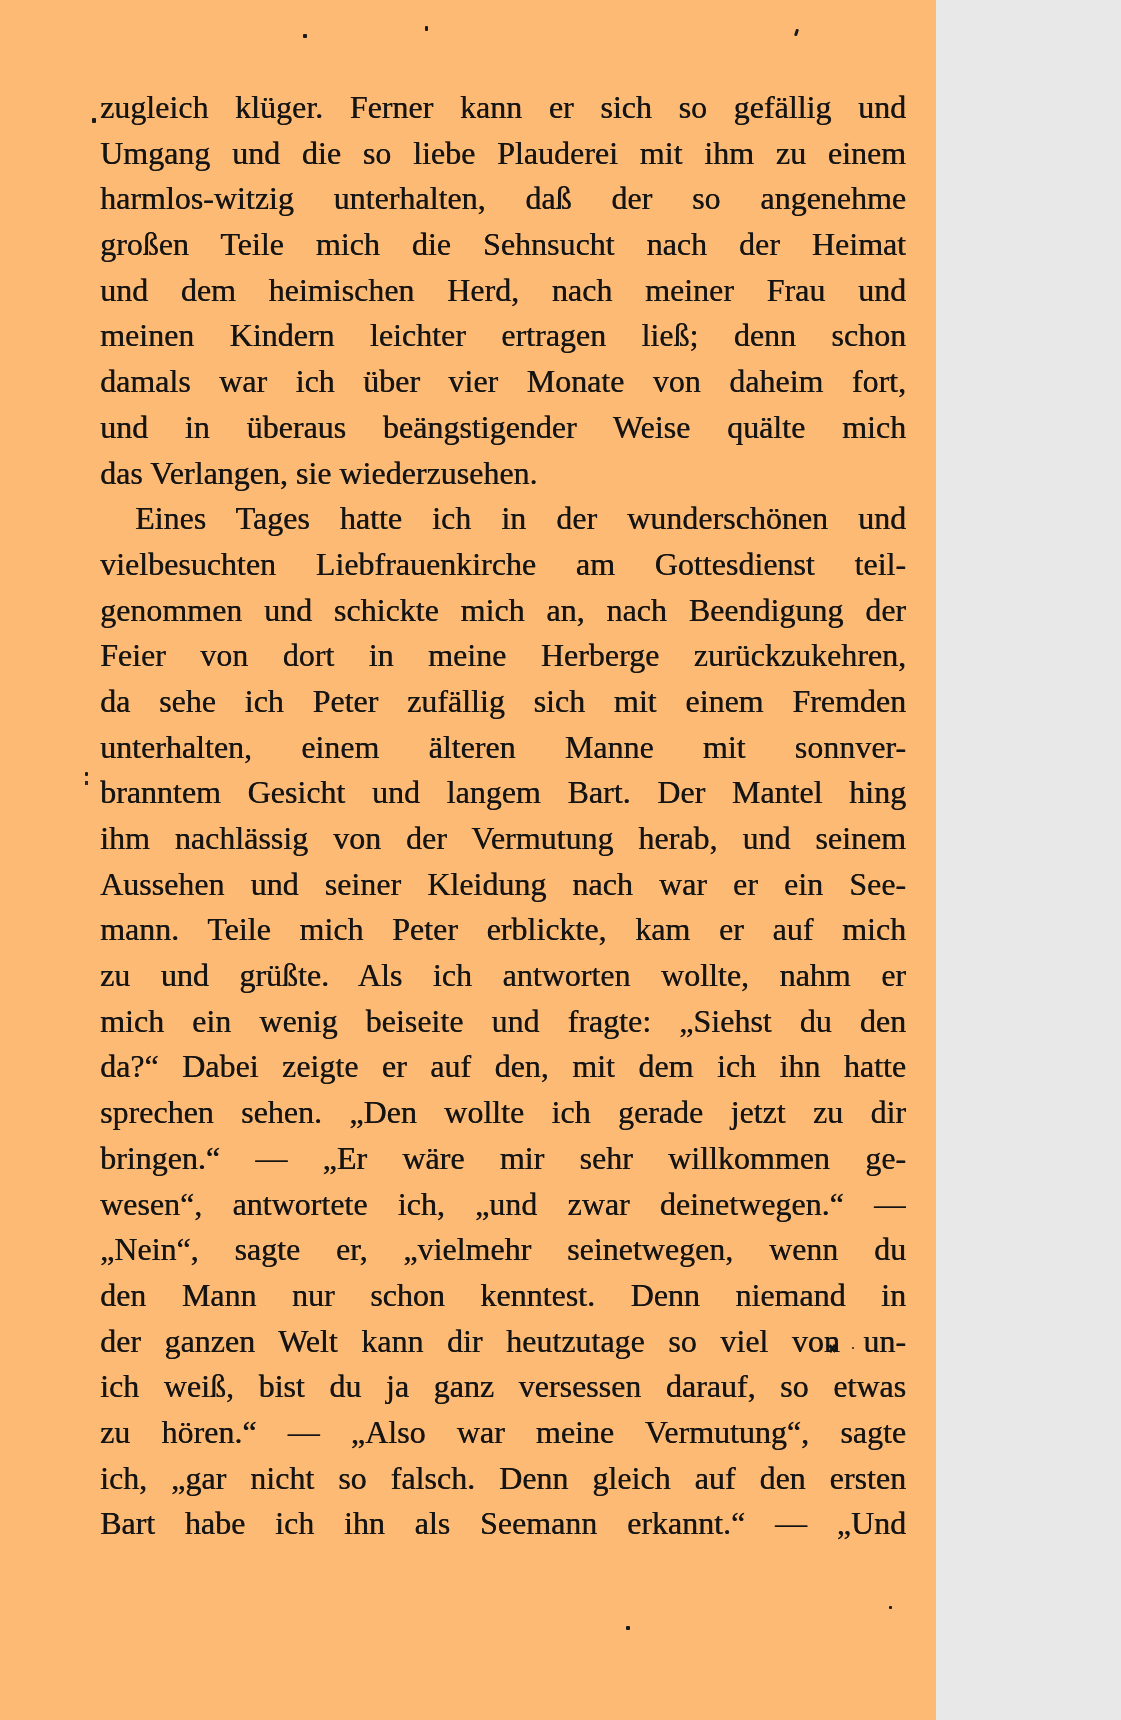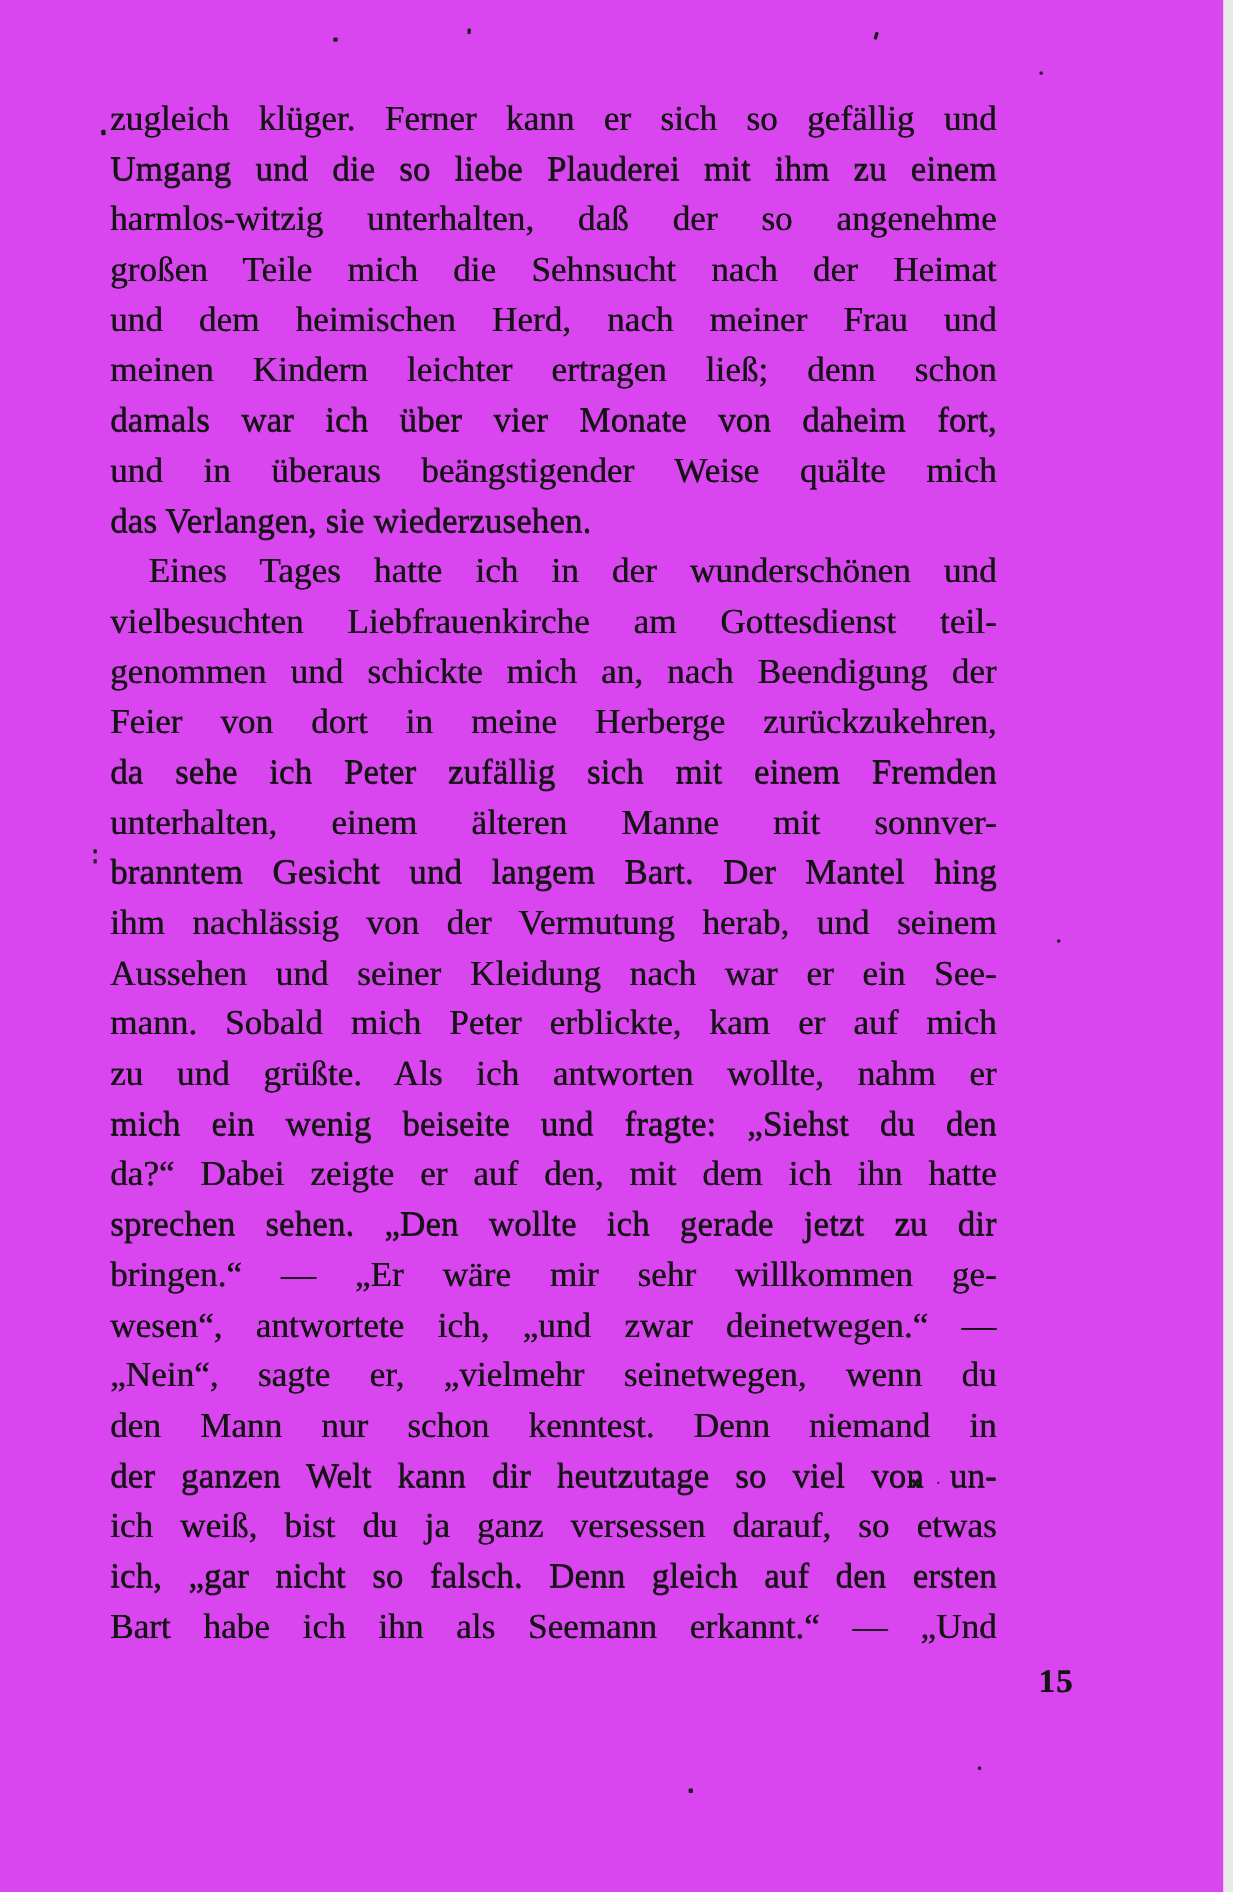--- a/index.html
+++ b/index.html
@@ -2,23 +2,23 @@
 <html><head>
 <meta charset="utf-8">
 <style>
   html, body {
     margin: 0;
     padding: 0;
     background: #e8e8e8;
   }
   #page {
     position: relative;
-    width: 1112px;
+    width: 936px;
     height: 1720px;
-    background: #d946ef;
+    background: #fdba74;
     overflow: hidden;
     font-family: "Liberation Serif", serif;
   }
   #text-block {
     position: absolute;
     left: 100px;
     top: 85px;
     width: 806px;
     color: #141414;
     font-size: 32px;
@@ -99,31 +99,32 @@
       <div class="line nojust">das Verlangen, sie wiederzusehen.</div>
       <div class="line indent">Eines Tages hatte ich in der wunderschönen und</div>
       <div class="line">vielbesuchten Liebfrauenkirche am Gottesdienst teil-</div>
       <div class="line">genommen und schickte mich an, nach Beendigung der</div>
       <div class="line">Feier von dort in meine Herberge zurückzukehren,</div>
       <div class="line">da sehe ich Peter zufällig sich mit einem Fremden</div>
       <div class="line">unterhalten, einem älteren Manne mit sonnver-</div>
       <div class="line">branntem Gesicht und langem Bart. Der Mantel hing</div>
       <div class="line">ihm nachlässig von der Vermutung herab, und seinem</div>
       <div class="line">Aussehen und seiner Kleidung nach war er ein See-</div>
-      <div class="line">mann. Sobald mich Peter erblickte, kam er auf mich</div>
+      <div class="line">mann. Teile mich Peter erblickte, kam er auf mich</div>
       <div class="line">zu und grüßte. Als ich antworten wollte, nahm er</div>
       <div class="line">mich ein wenig beiseite und fragte: „Siehst du den</div>
       <div class="line">da?“ Dabei zeigte er auf den, mit dem ich ihn hatte</div>
       <div class="line">sprechen sehen. „Den wollte ich gerade jetzt zu dir</div>
       <div class="line">bringen.“ — „Er wäre mir sehr willkommen ge-</div>
       <div class="line">wesen“, antwortete ich, „und zwar deinetwegen.“ —</div>
       <div class="line">„Nein“, sagte er, „vielmehr seinetwegen, wenn du</div>
       <div class="line">den Mann nur schon kenntest. Denn niemand in</div>
       <div class="line">der ganzen Welt kann dir heutzutage so viel von un-</div>
       <div class="line">ich weiß, bist du ja ganz versessen darauf, so etwas</div>
+      <div class="line">zu hören.“ — „Also war meine Vermutung“, sagte</div>
       <div class="line">ich, „gar nicht so falsch. Denn gleich auf den ersten</div>
       <div class="line">Bart habe ich ihn als Seemann erkannt.“ — „Und</div>
     </div>
 
   <div id="page-number">15</div>
 
   <div class="speck" style="left:92px;  top:118px;  width:4px; height:5px;"></div>
   <div class="speck" style="left:303px; top:34px;  width:4px; height:4px;"></div>
   <div class="speck" style="left:425px; top:26px;  width:3px; height:5px;"></div>
   <div class="speck" style="left:795px; top:29px;  width:3px; height:7px; transform:rotate(18deg);"></div>

